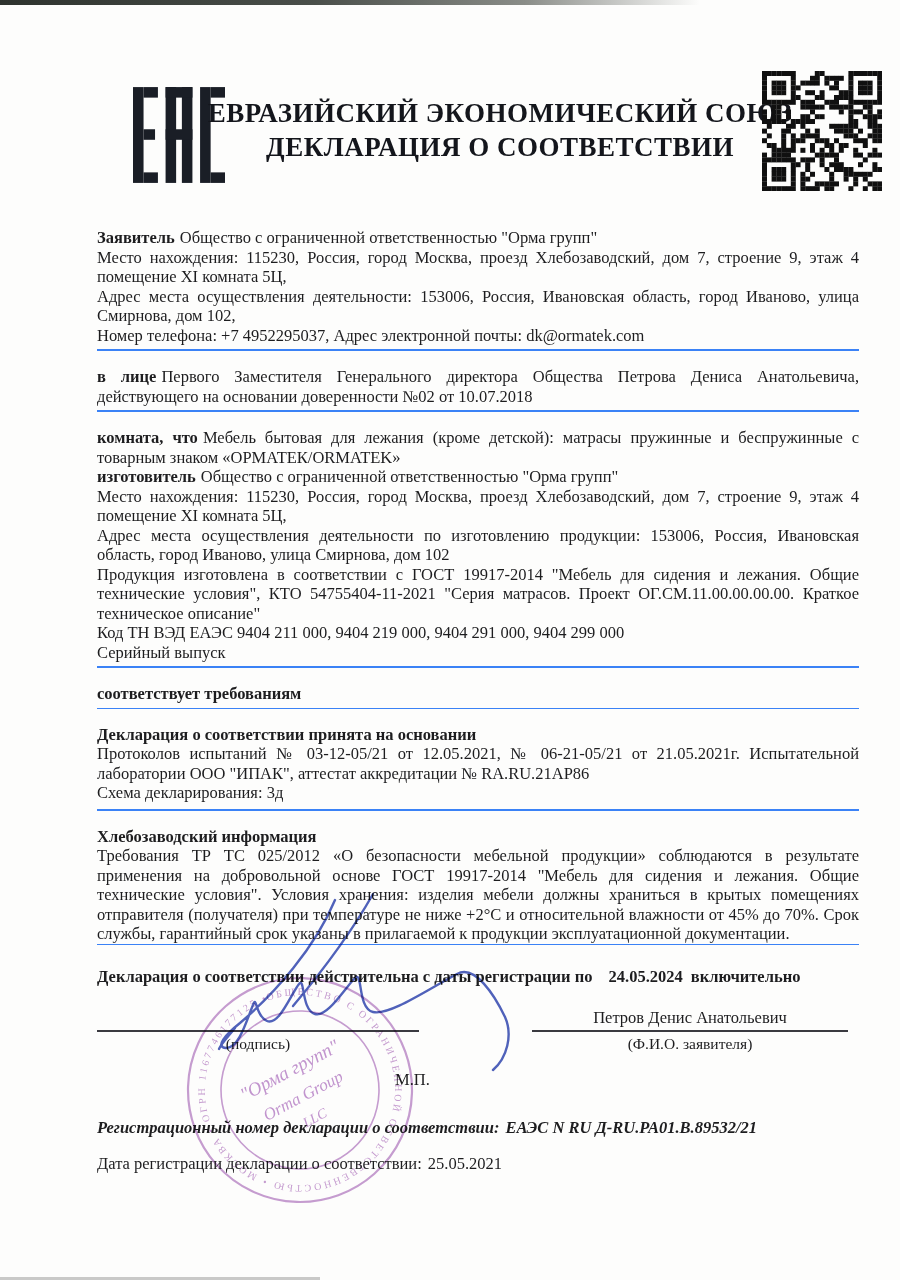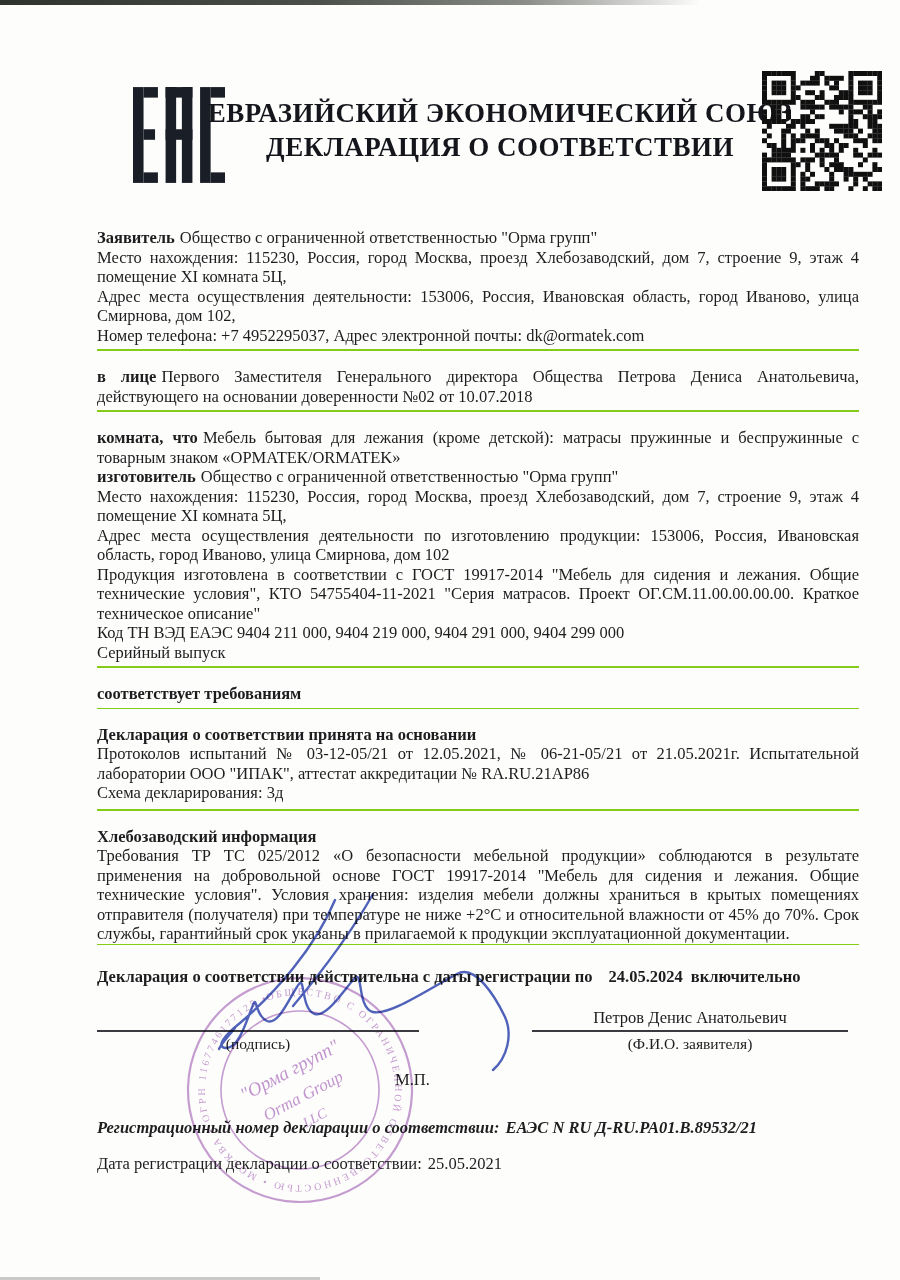--- a/index.html
+++ b/index.html
@@ -17,21 +17,21 @@
 
   
   .hdr-title{position:absolute;left:200px;top:96px;width:600px;text-align:center;
     font-weight:bold;font-size:27px;line-height:34px;letter-spacing:.5px;color:#14161c;}
   .eac-logo{position:absolute;left:133px;top:84px;}
   .qr{position:absolute;left:762px;top:71px;}
 
   
   .content{position:absolute;left:97px;top:228px;width:762px;
     font-size:16.5px;line-height:19.5px;}
-  .sec{border-bottom:2px solid #84cc16;}
+  .sec{border-bottom:2px solid #3b82f6;}
   .sec.thin{border-bottom-width:1.5px;}
   .sec,.sec p{margin:0;}
   .para{margin:0;}
   .just{text-align:justify;}
   .lbl{margin-right:5px;}
   .heading{font-weight:bold;}
   .pt{padding-top:16px;}
   .pb{padding-bottom:4px;}
   .scheme{margin-top:16px;padding-bottom:2px;}
   .addl-para{margin-bottom:22px;}

